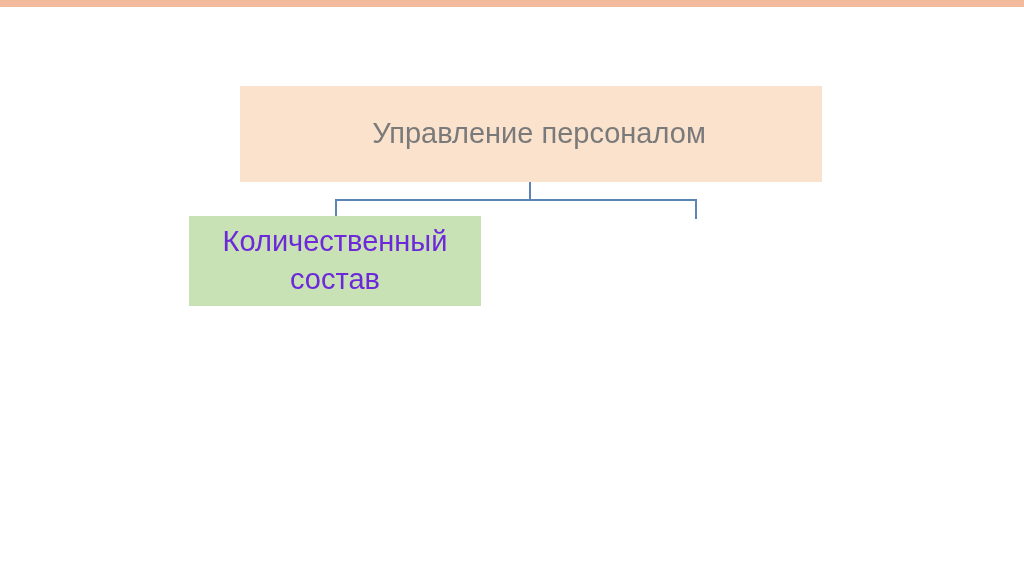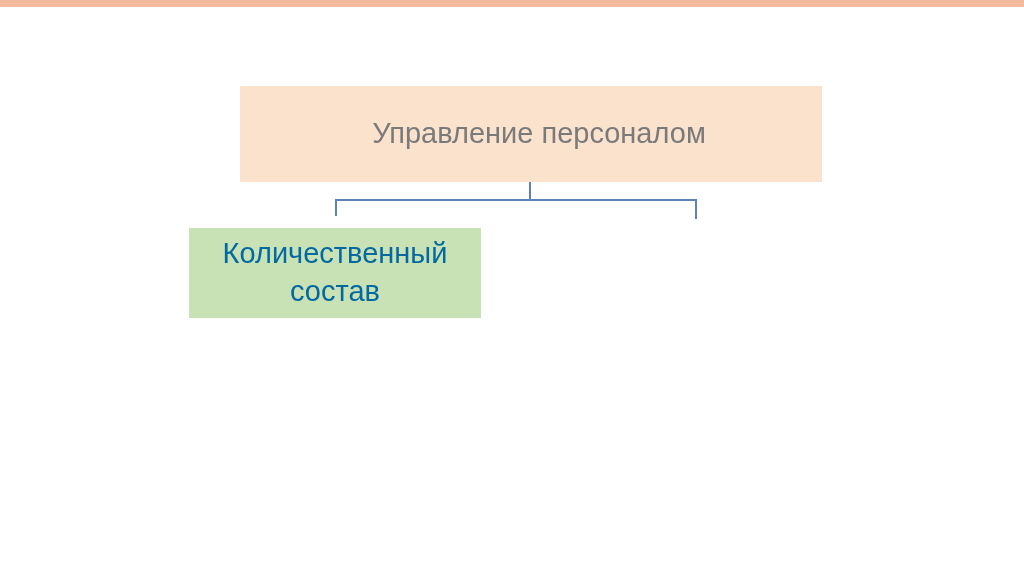--- a/index.html
+++ b/index.html
@@ -95,18 +95,18 @@
   </div>
 
   <div class="connector conn-stub" style="background-color: rgb(91, 131, 181);"></div>
 
   <div class="connector conn-rail" style="background-color: rgb(91, 131, 181);"></div>
 
   <div class="connector conn-drop-left" style="background-color: rgb(91, 131, 181);"></div>
 
   <div class="connector conn-drop-right" style="background-color: rgb(91, 131, 181);"></div>
 
-  <div class="node node-child-left" style="background-color: rgb(200, 226, 181); color: #0369a1; margin-top: 12px;">
+  <div class="node node-child-left" style="background-color: rgb(200, 226, 181); color: #6d28d9;">
     <span class="node-label">Количественный состав</span>
   </div>
 
 
 </div>
 
 </body></html>

